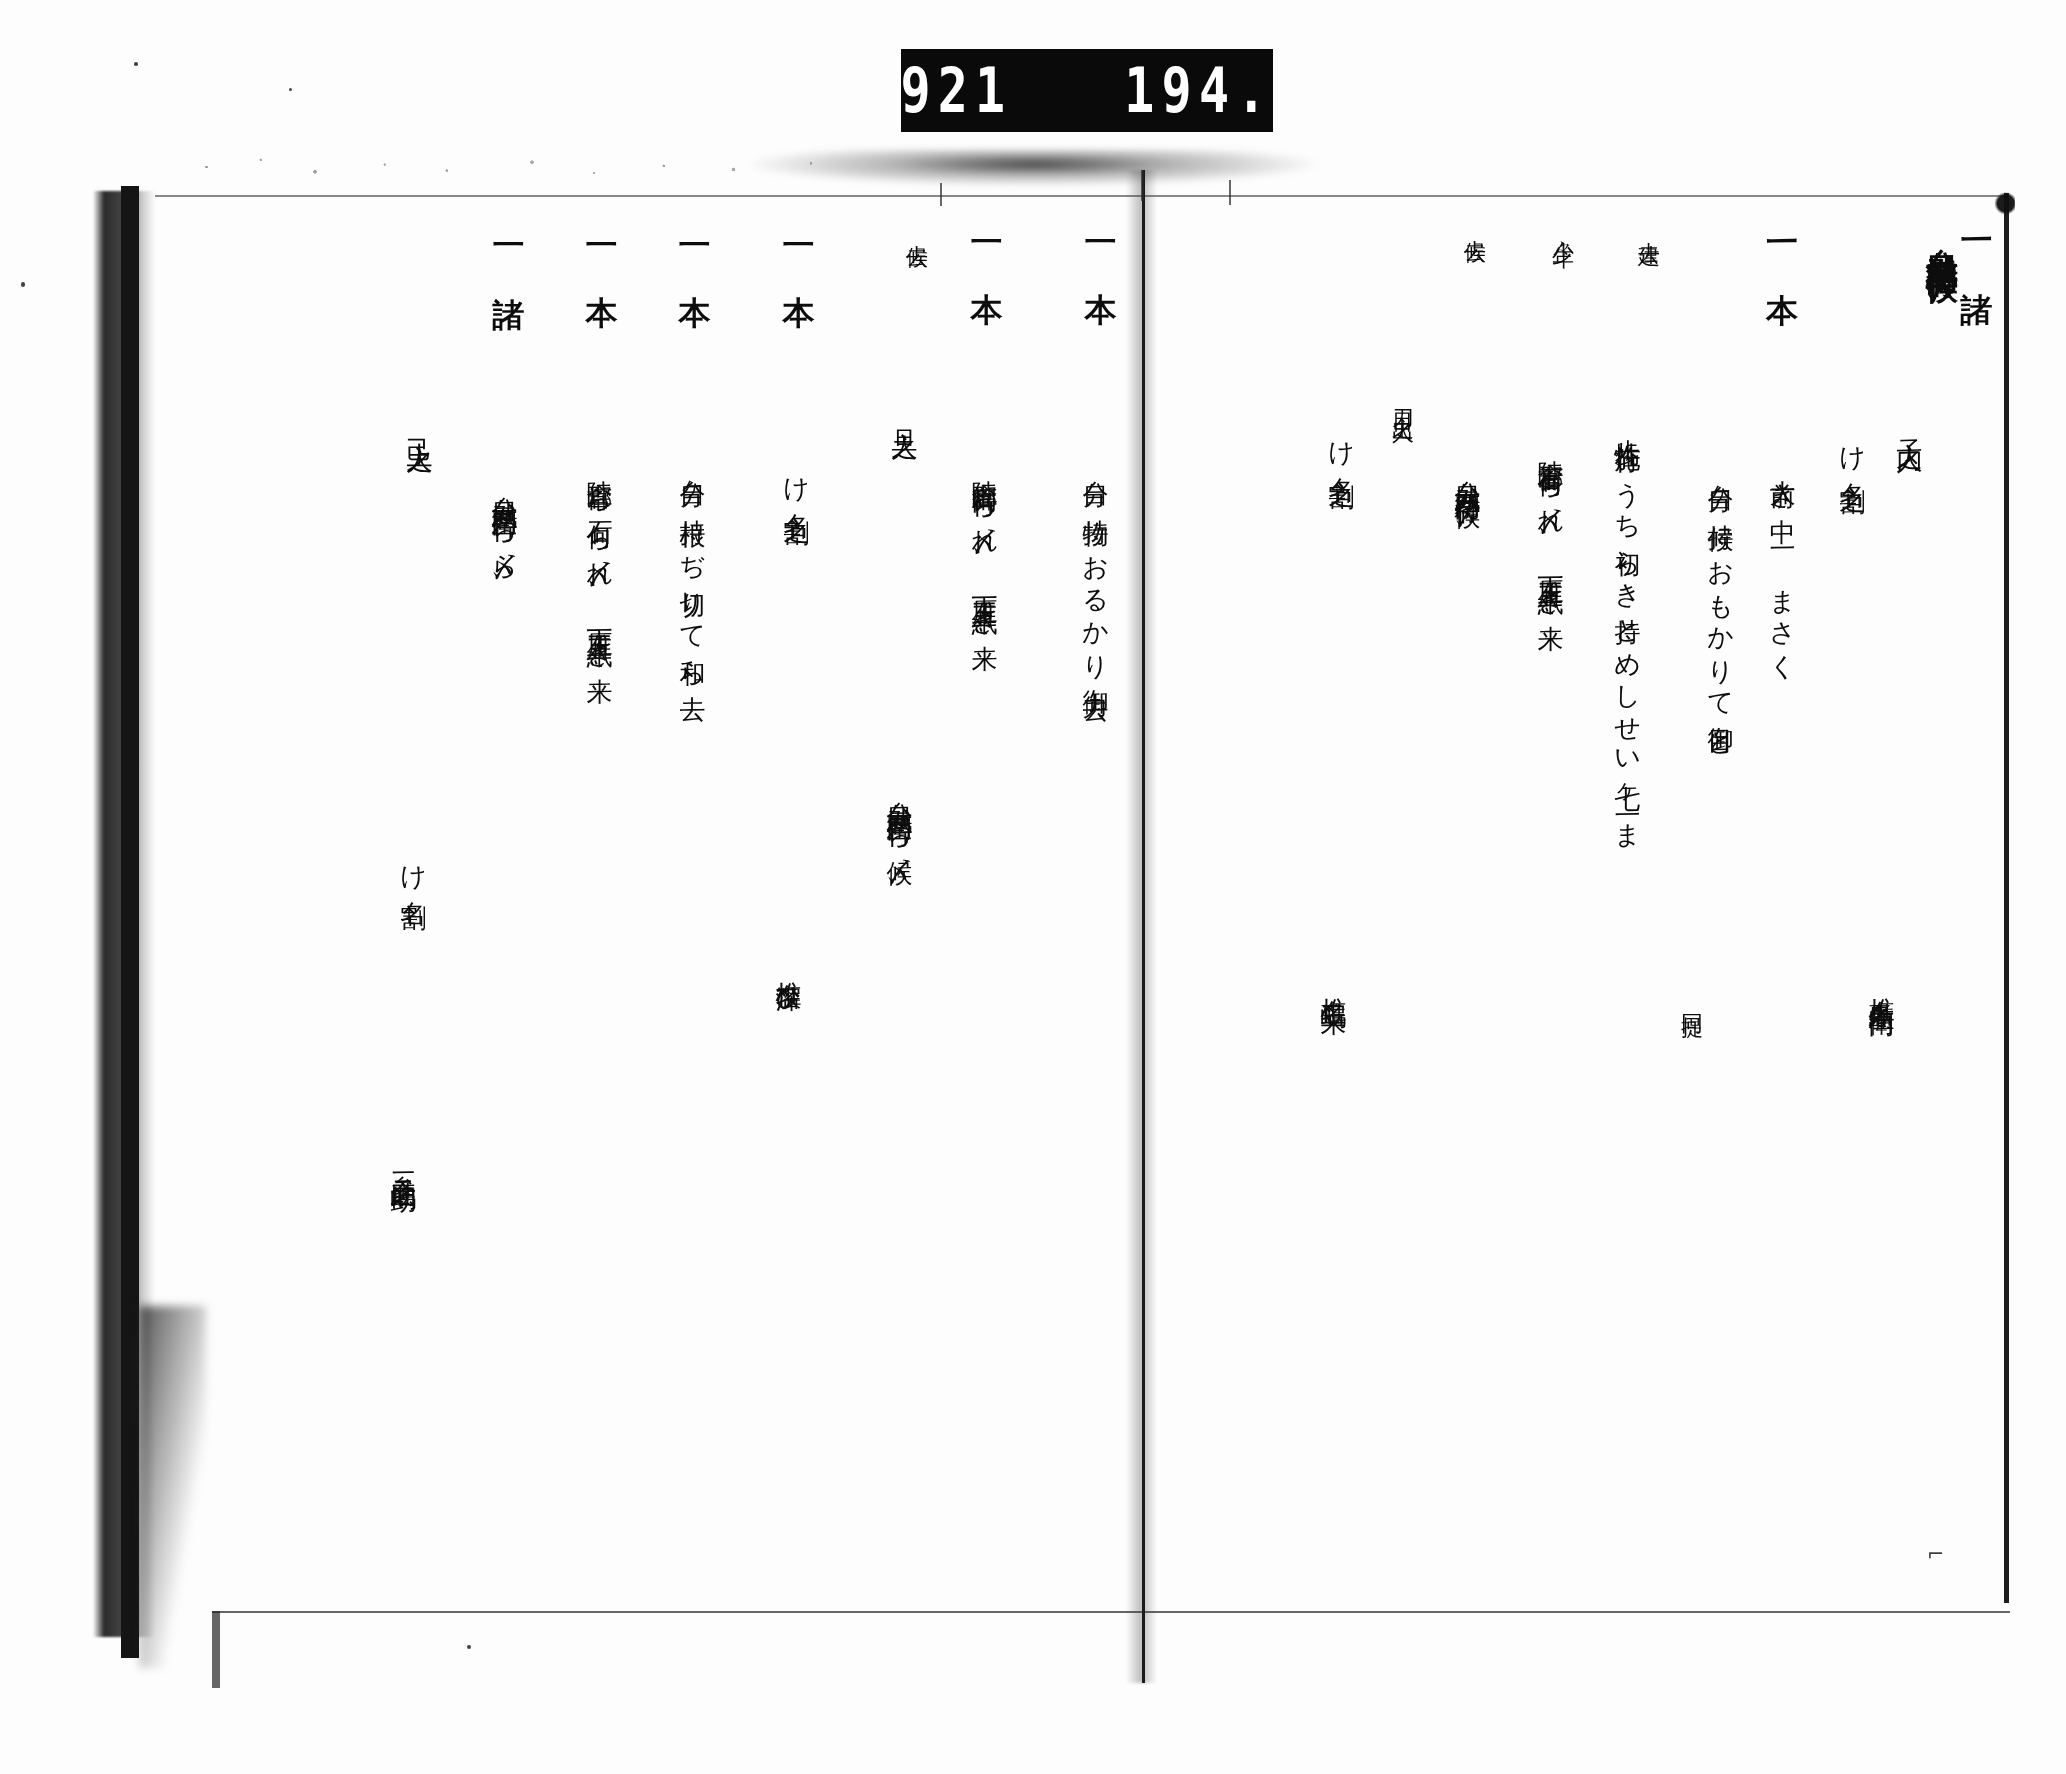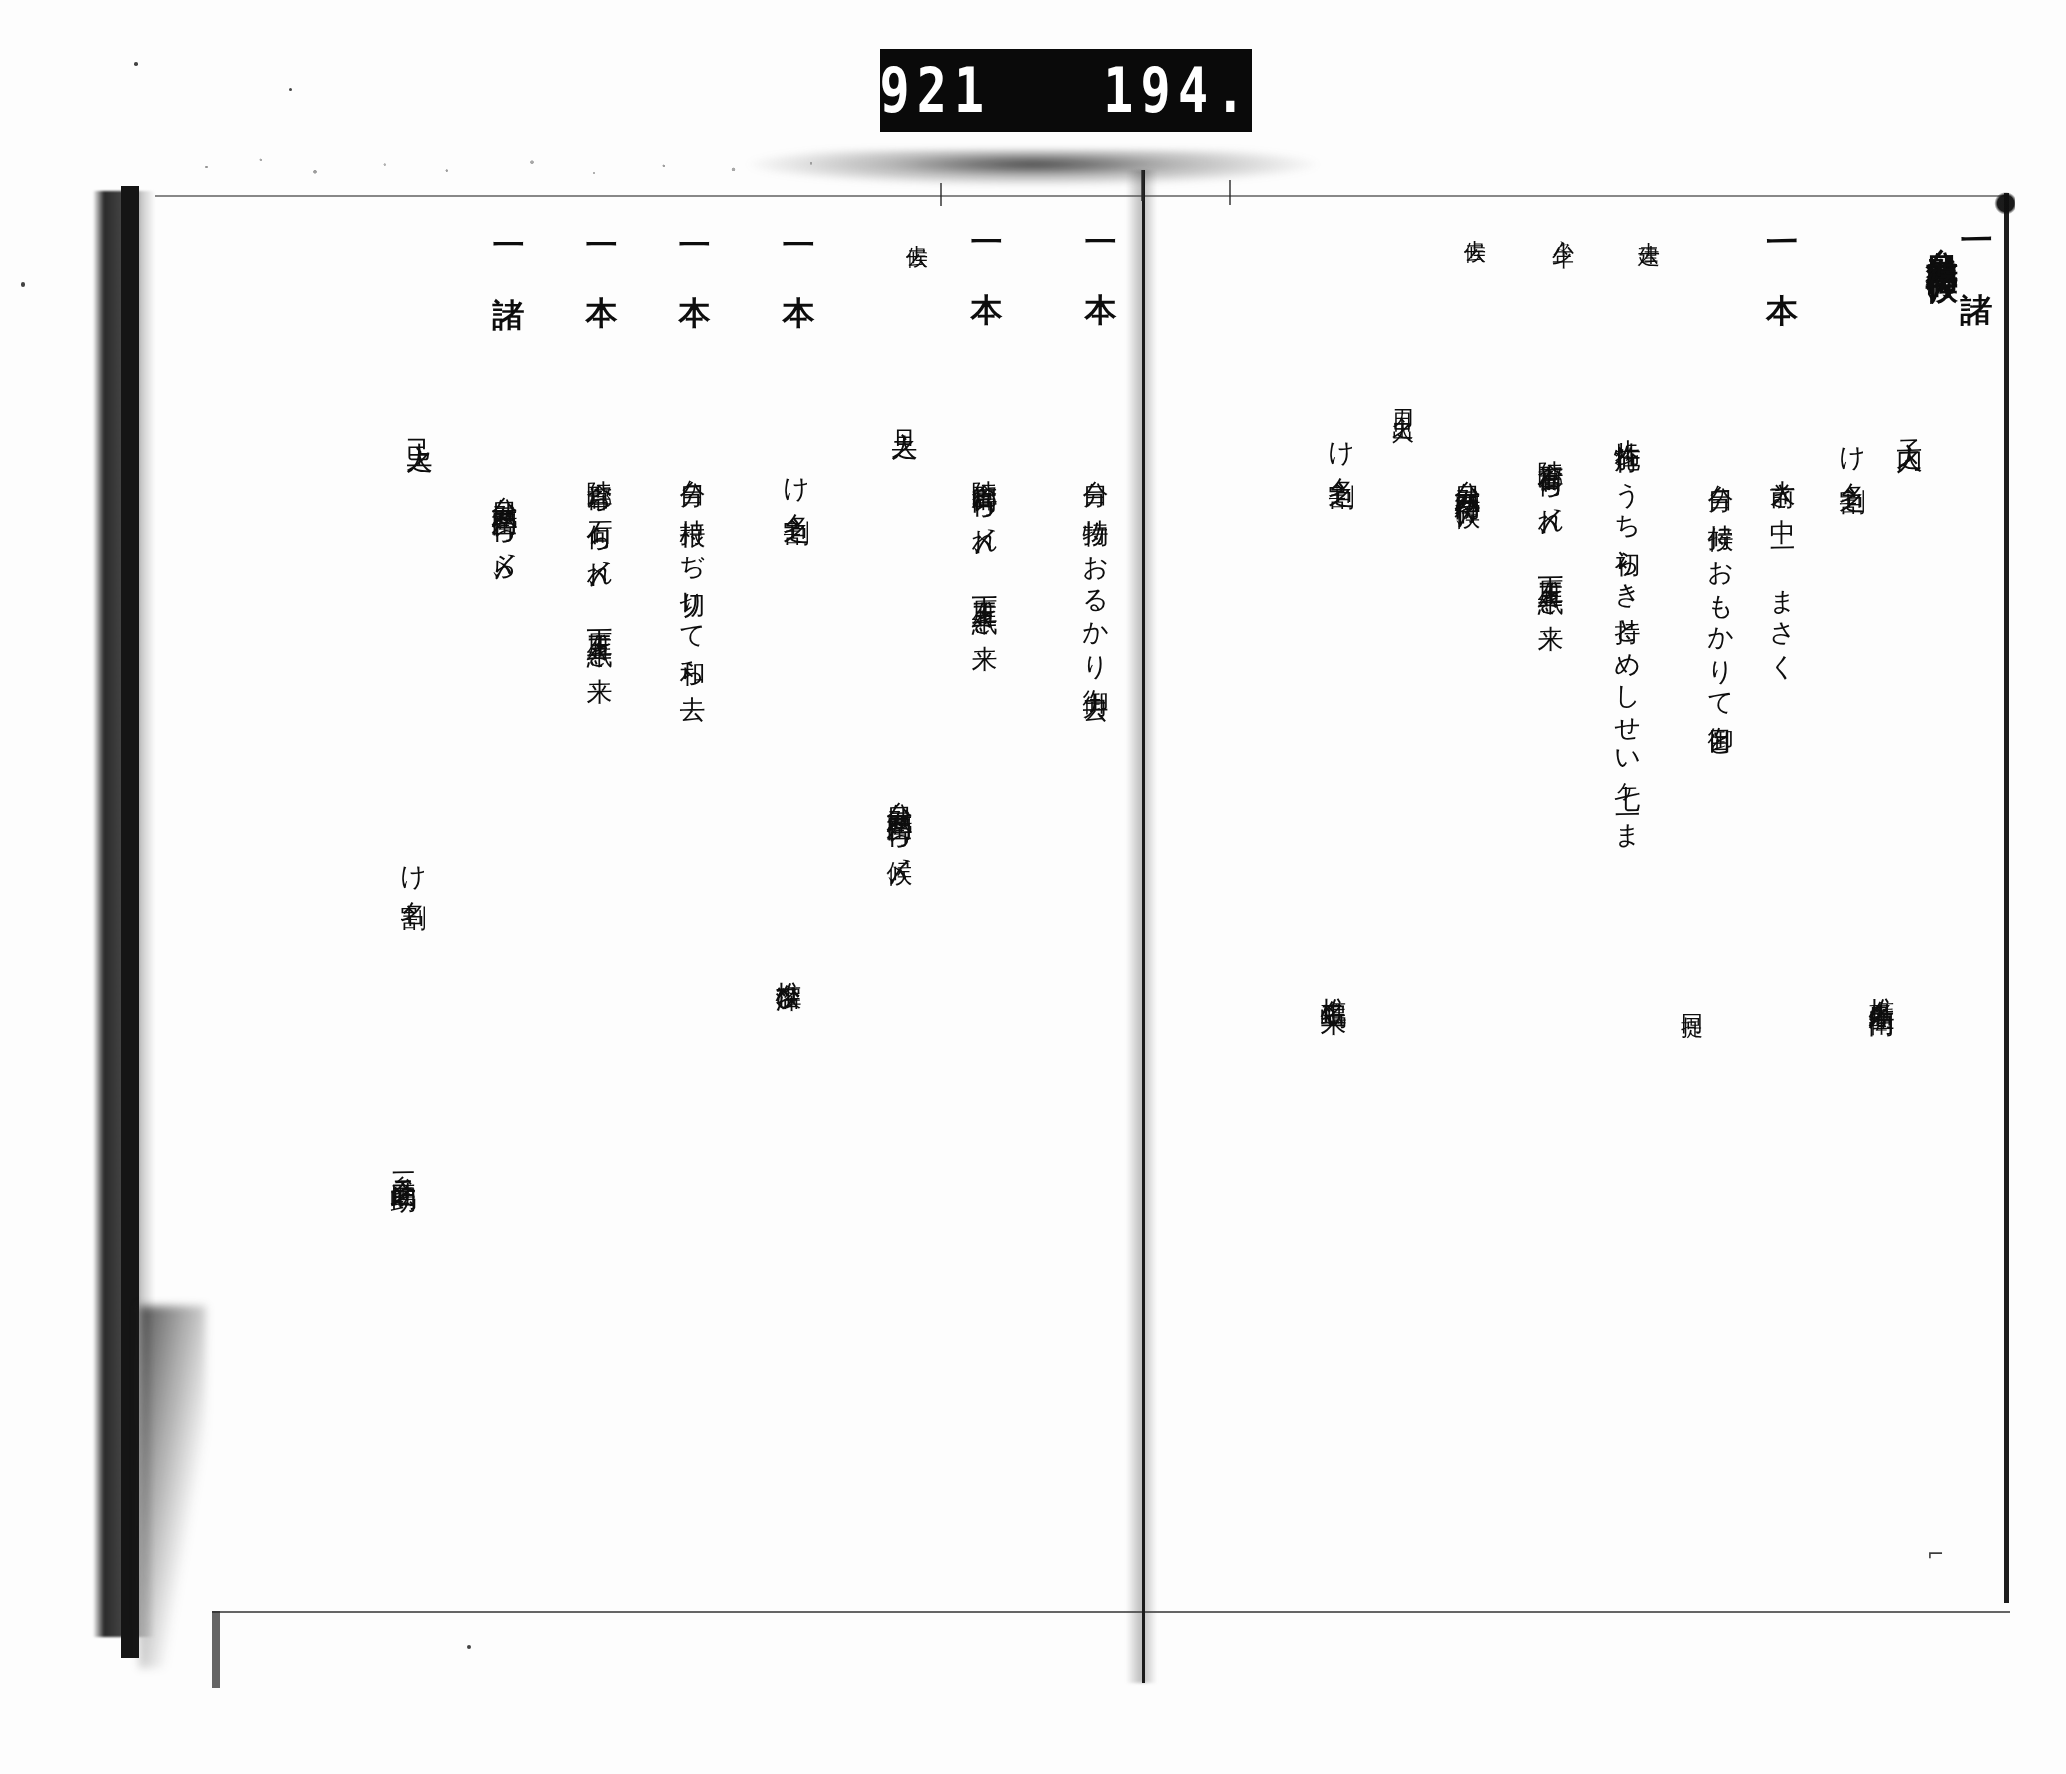--- a/index.html
+++ b/index.html
@@ -48,21 +48,21 @@
       radial-gradient(circle at 60% 75%, rgba(0,0,0,.4) 0 1px, rgba(0,0,0,0) 1.5px),
       radial-gradient(circle at 69% 45%, rgba(0,0,0,.5) 0 1px, rgba(0,0,0,0) 1.5px),
       radial-gradient(circle at 78% 60%, rgba(0,0,0,.45) 0 1.5px, rgba(0,0,0,0) 2.1px),
       radial-gradient(circle at 88% 35%, rgba(0,0,0,.4) 0 1px, rgba(0,0,0,0) 1.5px);
     opacity: .75;
   }
 
   
   #counter-strip {
     position: absolute;
-    left: 880px;
+    left: 901px;
     top: 49px;
     width: 372px;
     height: 83px;
     background: #0a0a0a;
     display: flex;
     align-items: center;
     justify-content: center;
     letter-spacing: 7.2px;
   }
   #counter-strip .digits {

